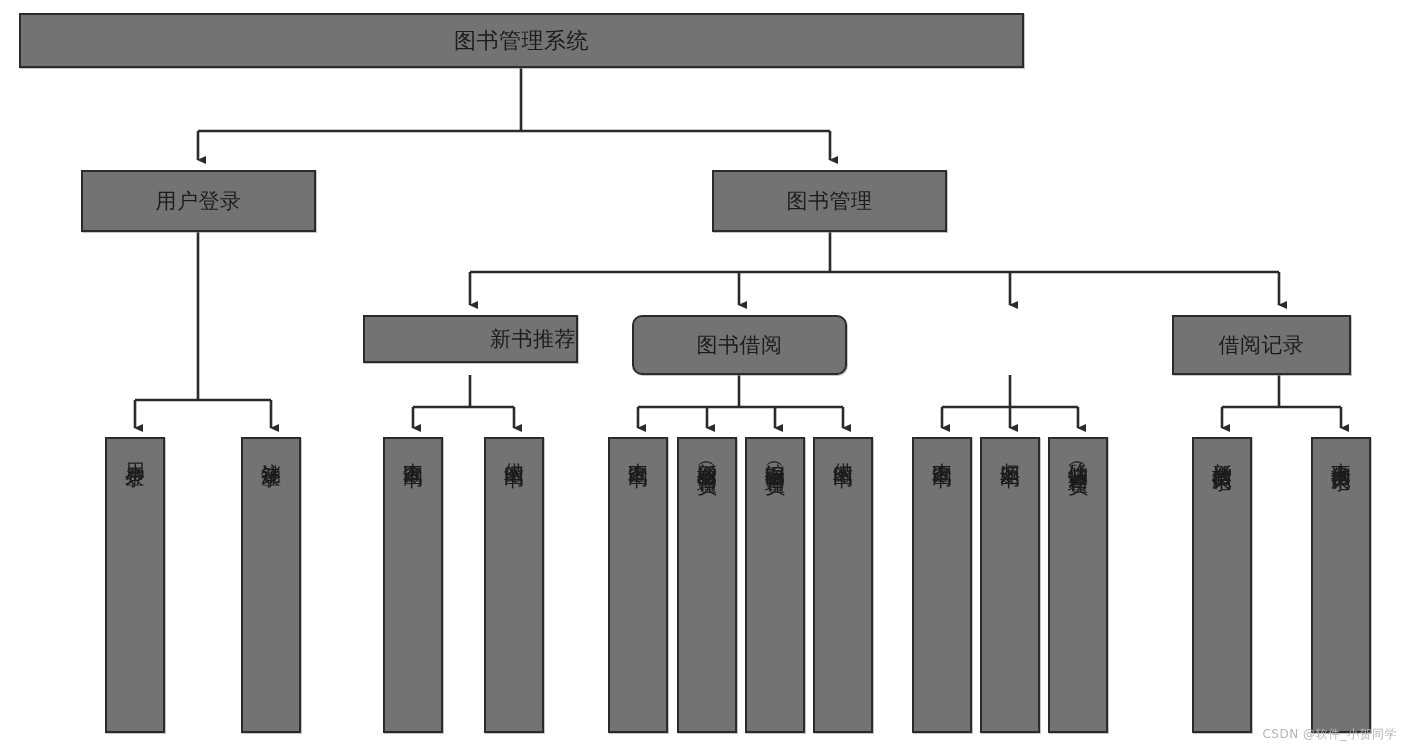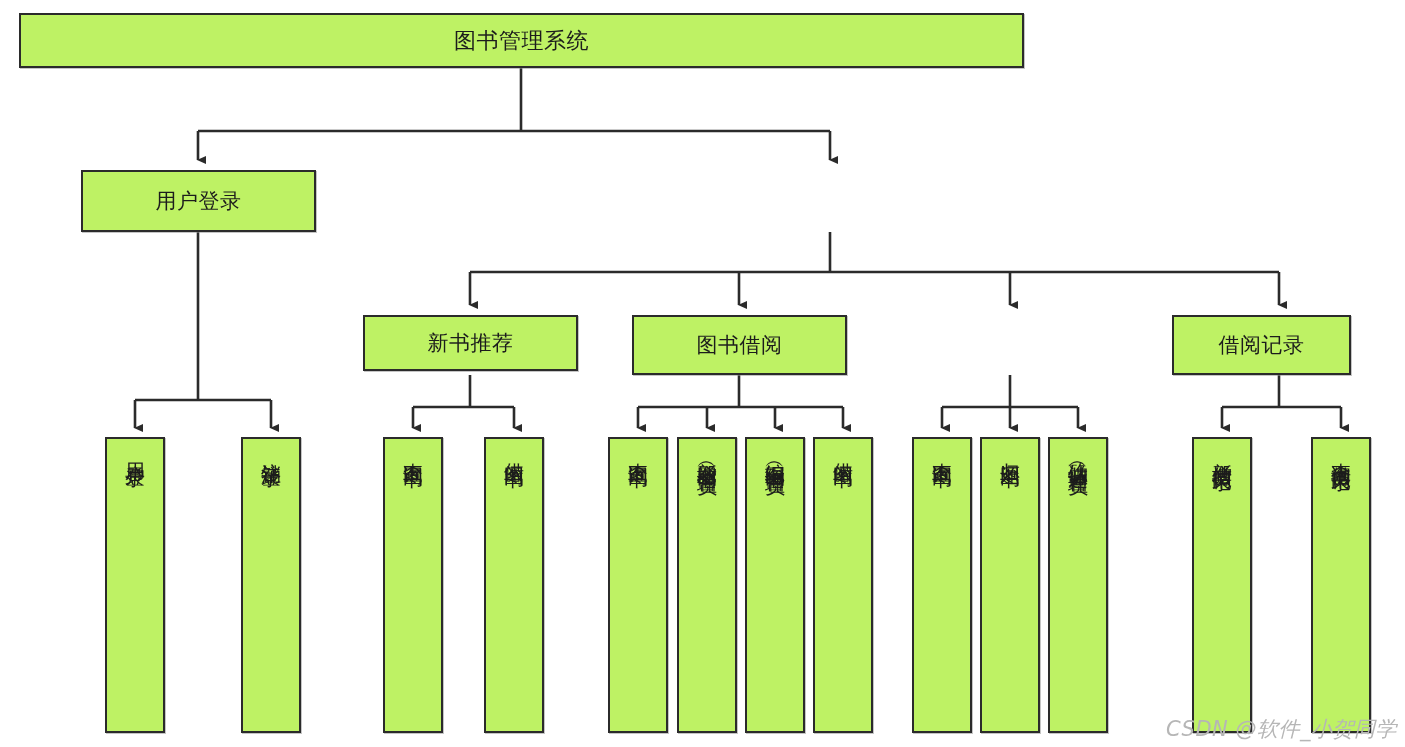--- a/index.html
+++ b/index.html
@@ -22,21 +22,21 @@
     position: absolute;
     left: 0;
     top: 0;
     width: 1405px;
     height: 747px;
     pointer-events: none;
   }
   .node {
     position: absolute;
     box-sizing: border-box;
-    background: #bef264;
+    background: #737373;
     border: 2px solid #2b2b2b;
     box-shadow: 1px 1px 0 rgba(150,150,150,0.55);
     display: flex;
     align-items: center;
     justify-content: center;
     z-index: 2;
   }
   .node .label {
     font-size: 21px;
     line-height: 1.18;
@@ -57,26 +57,25 @@
     font-size: 20px;
     line-height: 1.05;
     letter-spacing: 2px;
     white-space: normal;
     max-height: 280px;
   }
   #watermark {
     position: absolute;
     right: 8px;
     bottom: 4px;
-    font-size: 21px;
+    font-size: 12px;
     color: #b6b6b6;
     letter-spacing: 0.5px;
     z-index: 3;
     white-space: nowrap;
-    font-style: italic;
   }
 </style>
 </head>
 <body>
 
 <div id="canvas">
 
   <svg id="edges" viewBox="0 0 1405 747">
     <defs>
       <marker id="arw" markerWidth="10" markerHeight="10" refX="5" refY="8" orient="auto" markerUnits="userSpaceOnUse">
@@ -128,26 +127,29 @@
   </svg>
 
   <div class="node root" style="left:19px; top:13px; width:1005px; height:55px;">
     <span class="label">图书管理系统</span>
   </div>
 
   <div class="node" style="left:81px; top:170px; width:235px; height:62px;">
     <span class="label">用户登录</span>
   </div>
 
-
-  <div class="node" style="left:363px; top:315px; width:215px; height:56px;">
+  <div class="node" style="left:712px; top:170px; width:235px; height:62px;">
+    <span class="label">图书管理</span>
+  </div>
+
+  <div class="node" style="left:363px; top:315px; width:215px; height:48px;justify-content:flex-end;">
     <span class="label">新书推荐</span>
   </div>
 
-  <div class="node" style="left:632px; top:315px; width:215px; height:60px;">
+  <div class="node" style="left:632px; top:315px; width:215px; height:60px;border-radius:10px;">
     <span class="label">图书借阅</span>
   </div>
 
 
   <div class="node" style="left:1172px; top:315px; width:179px; height:60px;">
     <span class="label">借阅记录</span>
   </div>
 
   <div class="node leaf" style="left:105px; top:437px; width:60px; height:296px;">
     <span class="label">用户登录</span>

